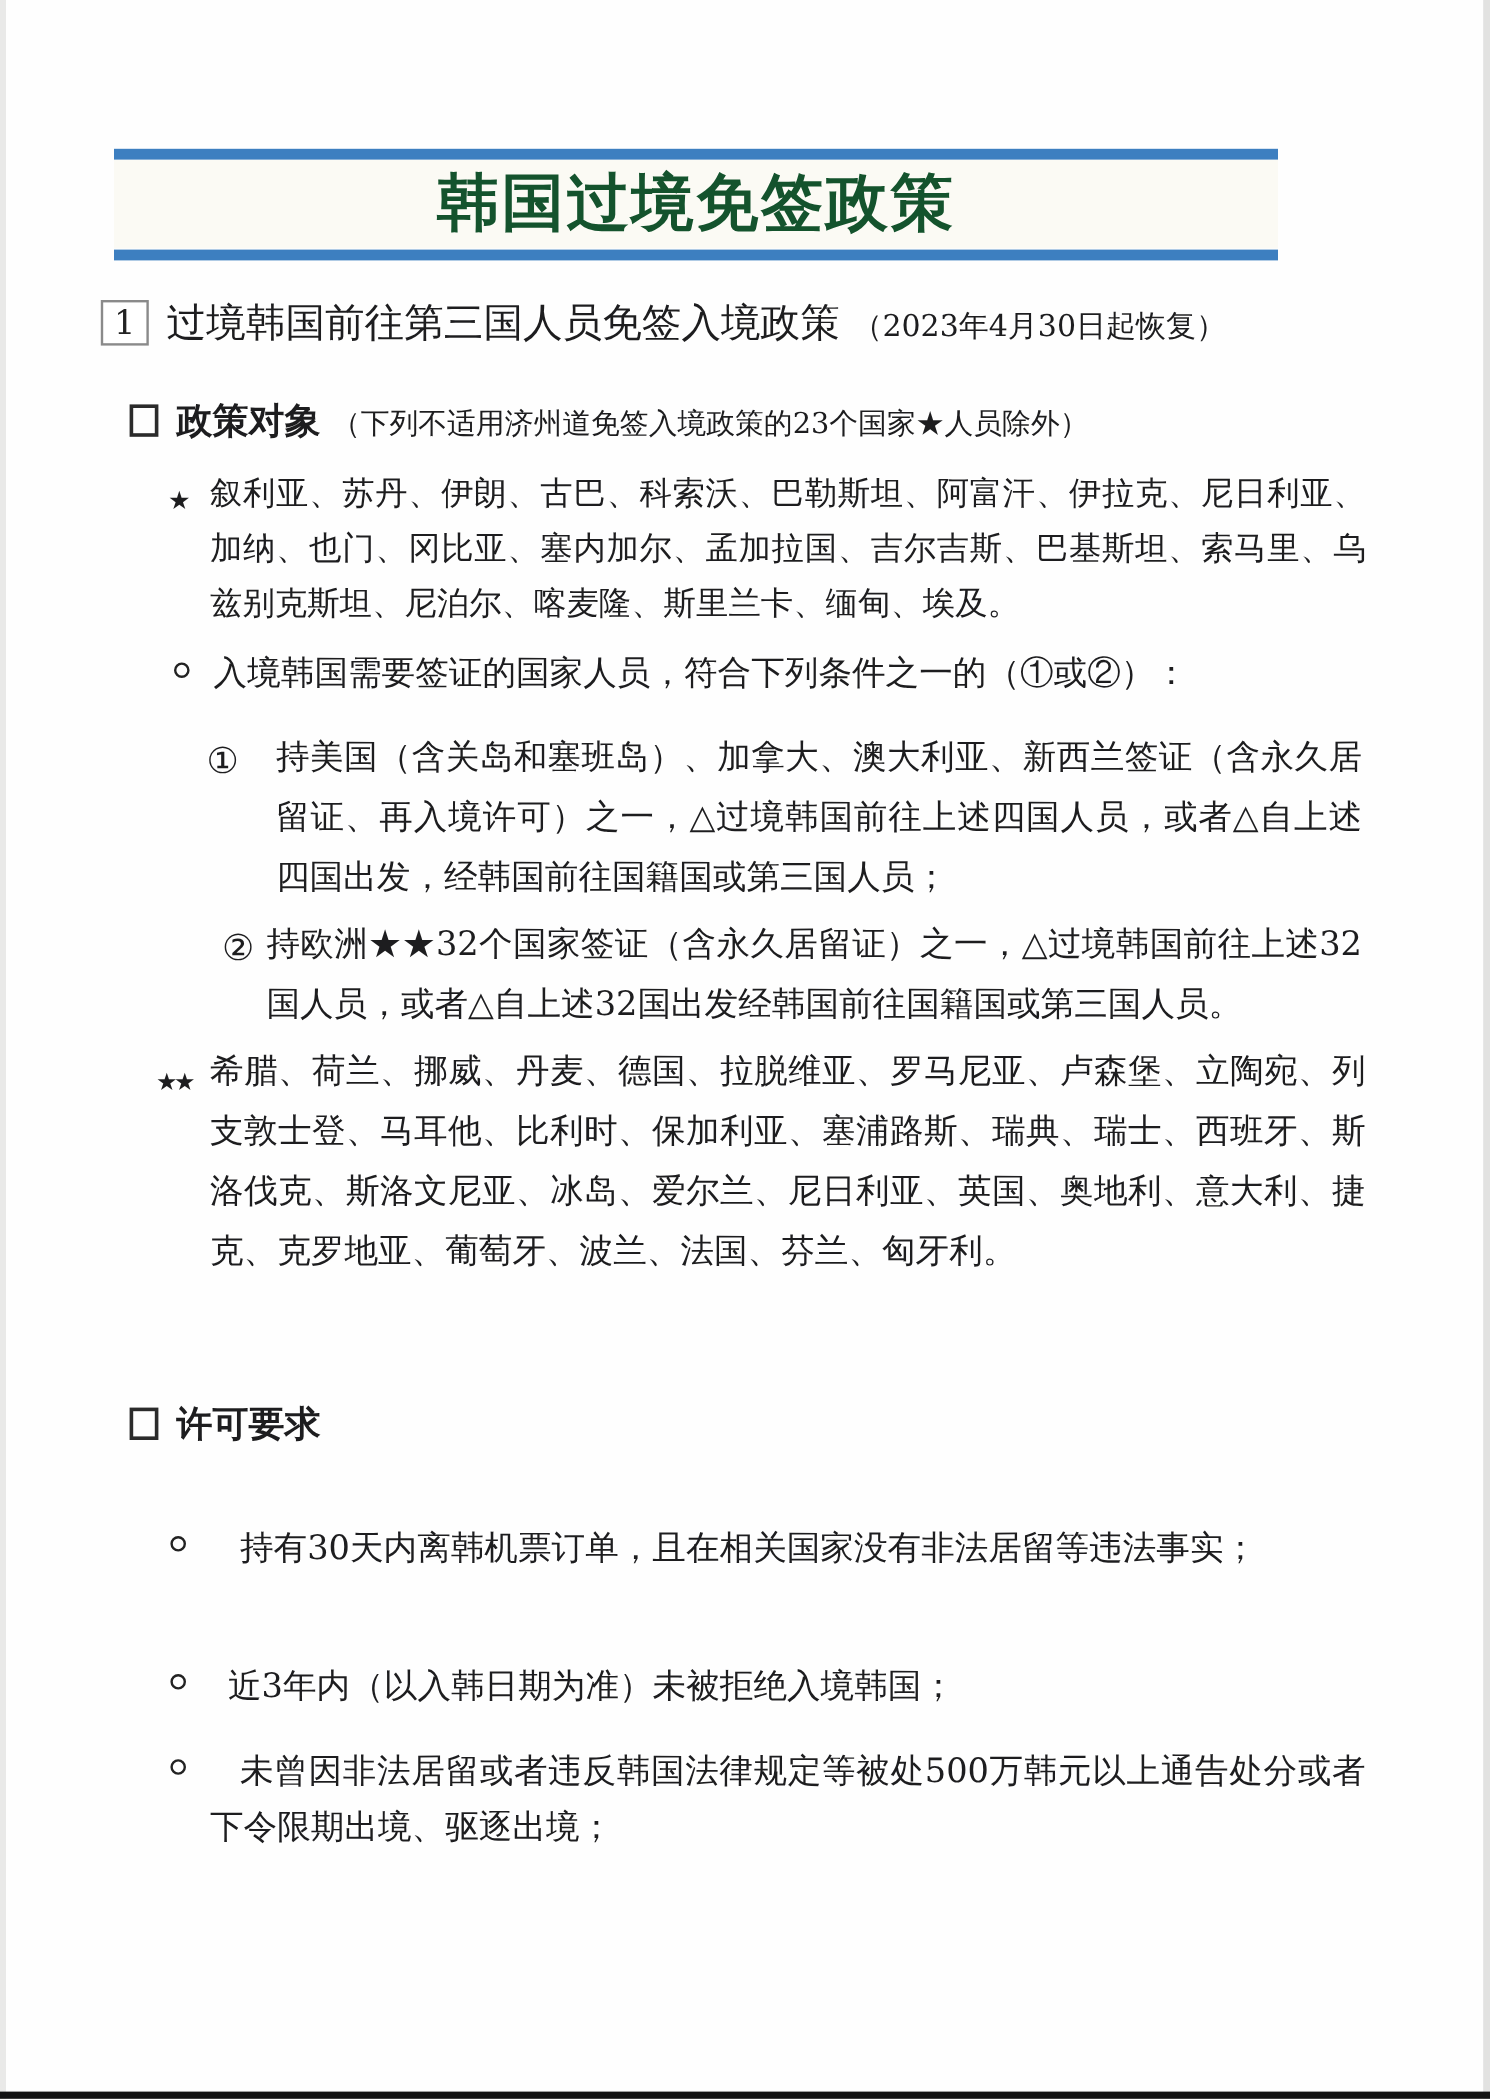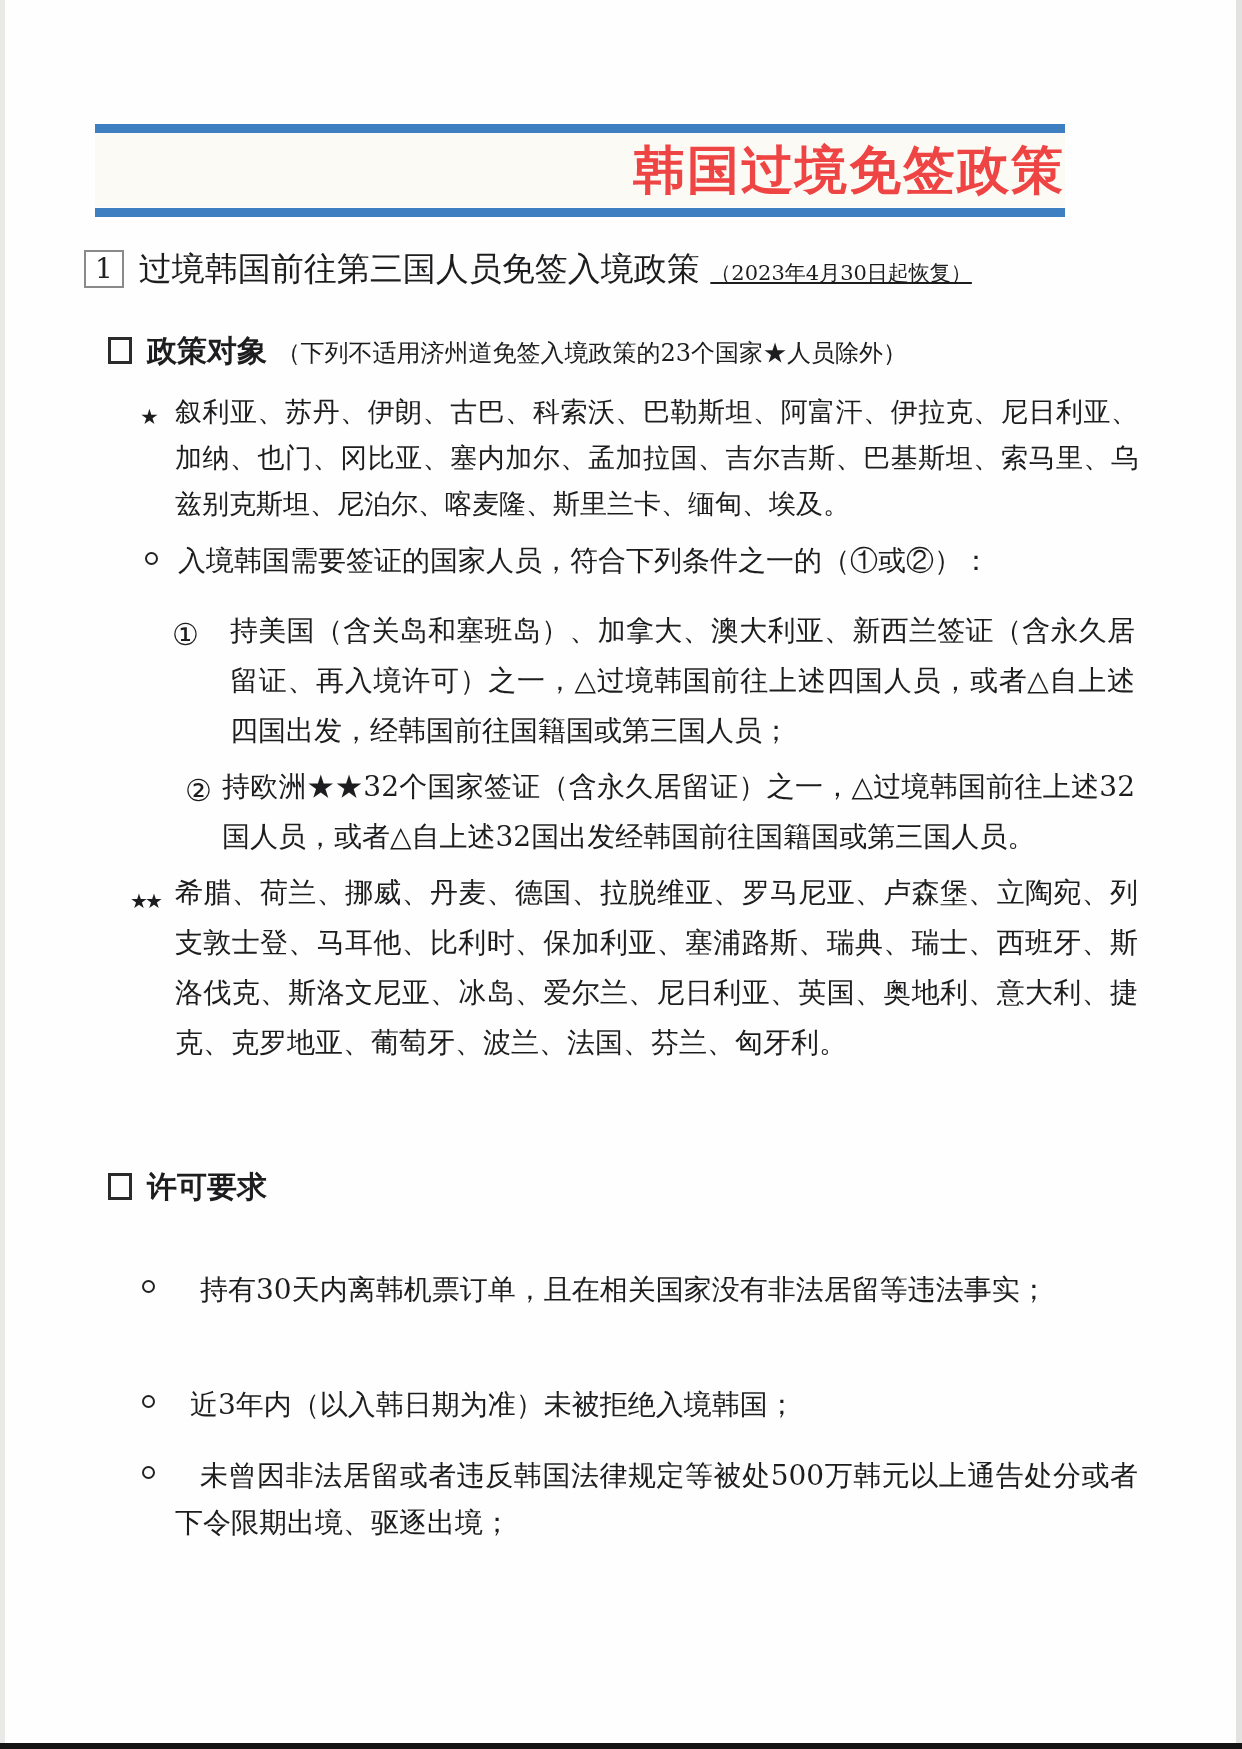--- a/index.html
+++ b/index.html
@@ -15,31 +15,31 @@
   .edge-left  { position:absolute; left:0; top:0; width:5px; height:100%; background:#e9e9e8; }
   .edge-right { position:absolute; right:0; top:0; width:6px; height:100%; background:#e2e2e1; }
   .bottom-bar { position:absolute; left:0; bottom:0; width:100%; height:6px; background:#141414; }
 
   .title-band { position:absolute; top:133px; left:95px; width:970px; height:74px; background:#fbfaf4; }
   .rule { position:absolute; left:95px; width:970px; height:9px; background:#3d7fc0; }
   .rule-top { top:124px; }
   .rule-bottom { top:208px; }
   .doc-title {
     position:absolute; top:134px; left:95px; width:970px; height:72px;
-    line-height:72px; text-align:right;
-    font-size:52px; font-weight:bold; letter-spacing:2px; color:#ef4444;
+    line-height:72px; text-align:center;
+    font-size:52px; font-weight:bold; letter-spacing:2px; color:#14532d;
   }
 
   .sec1 { position:absolute; top:247px; left:84px; font-size:33px; white-space:nowrap; }
   .numbox {
     display:inline-block; border:2px solid #8a8a8a; color:#222;
     font-size:28px; line-height:34px; padding:0 9px;
     vertical-align:2px; margin-right:15px; background:#fff;
   }
-  .sec1-note { font-size:21px;text-decoration:underline; }
+  .sec1-note { font-size:25px; }
 
   .subhead { position:absolute; left:108px; font-size:30px; white-space:nowrap; }
   .sq {
     display:inline-block; width:24px; height:27px;
     border:3px solid #2b2b2b; vertical-align:-3px; margin-right:15px;
   }
   .subhead .h { font-weight:bold; }
   .subhead .note { font-size:24px; font-weight:normal; }
   #policy-target-head { top:331px; }
   #permit-head { top:1167px; }

